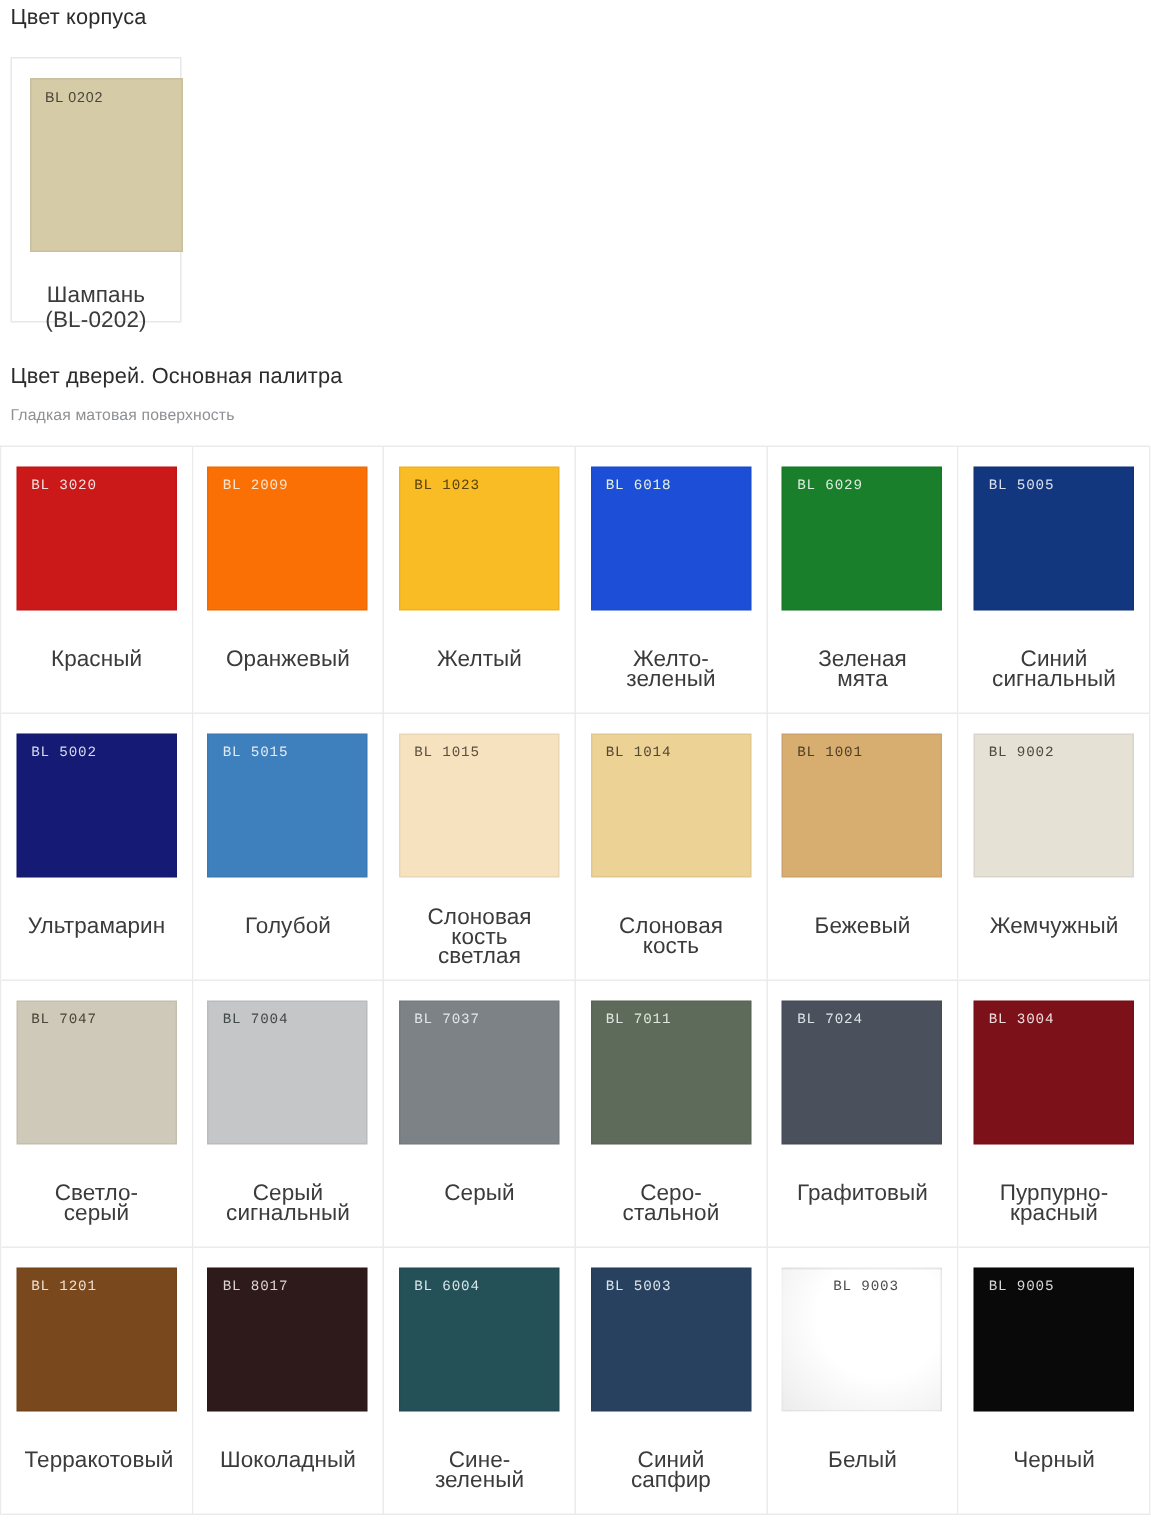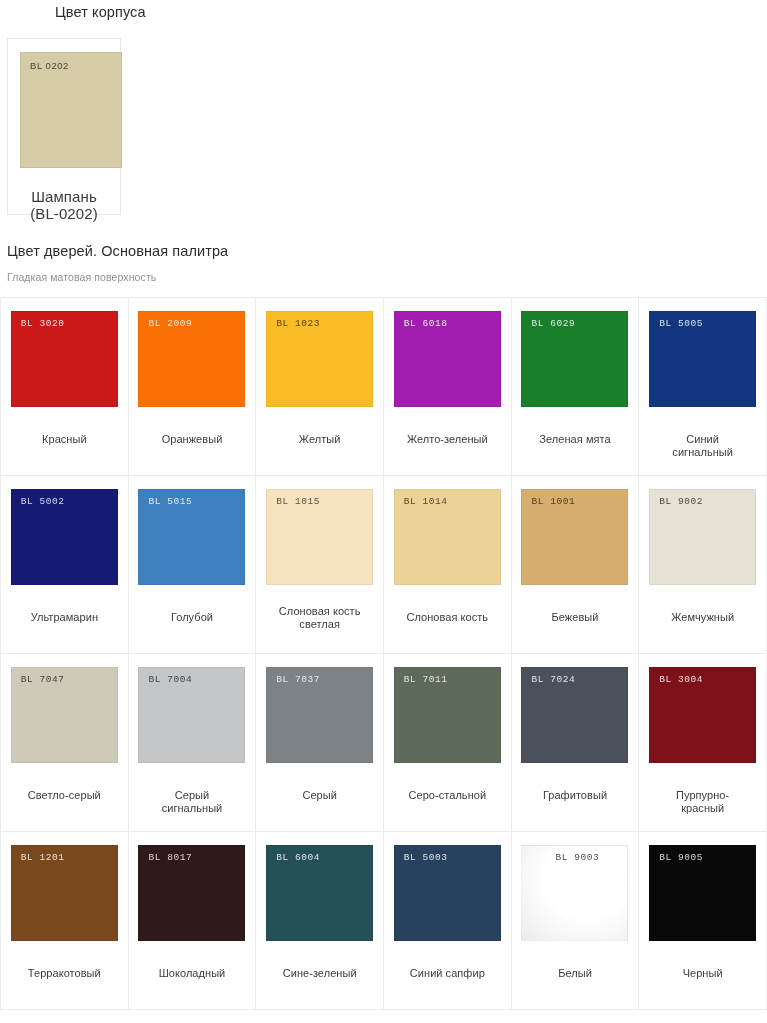--- a/index.html
+++ b/index.html
@@ -23,21 +23,21 @@
     padding: 0 0 0 7px;
   }
   .section-sub {
     font-size: 10.5px;
     color: #8d9094;
     padding: 0 0 0 7px;
     margin: 0;
     letter-spacing: .1px;
   }
 
-  #body-color-title { padding-top: 4px; margin-left: 48px; }
+  #body-color-title { padding-top: 4px; }
   #door-color-title { padding-top: 0; }
 
   
   .single-wrap { padding: 18px 0 0 7px; }
   .single-card {
     width: 114px;
     border: 1px solid #e6e8ea;
     background: #fff;
     padding: 13px 12px 0 12px;
     height: 177px;
@@ -88,21 +88,21 @@
     font-family: Liberation Mono, monospace;
   }
   .chip .code {
     position: absolute;
     top: 6px; left: 9px;
     font-size: 9.5px;
     letter-spacing: .55px;
     white-space: nowrap;
   }
   .caption {
-    font-size: 11px;
+    font-size: 15px;
     color: #3b3b3b;
     text-align: center;
     line-height: 13px;
     padding: 26px 4px 0 4px;
     letter-spacing: .05px;
     max-width: 104px;
   }
   .cell.tall .caption { padding-top: 20px; }
 
   
@@ -150,21 +150,21 @@
         </div>
         <div class="caption">Оранжевый</div>
       </div>
       <div class="cell">
         <div class="chip" style="background: rgb(249, 188, 36);">
           <span class="code" style="color: rgb(90, 68, 9);">BL 1023</span>
         </div>
         <div class="caption">Желтый</div>
       </div>
       <div class="cell">
-        <div class="chip" style="background: #a21caf;">
+        <div class="chip" style="background: #1d4ed8;">
           <span class="code" style="color: rgb(228, 242, 222);">BL 6018</span>
         </div>
         <div class="caption">Желто-зеленый</div>
       </div>
       <div class="cell">
         <div class="chip" style="background: rgb(25, 127, 43);">
           <span class="code" style="color: rgb(220, 239, 223);">BL 6029</span>
         </div>
         <div class="caption">Зеленая мята</div>
       </div>

